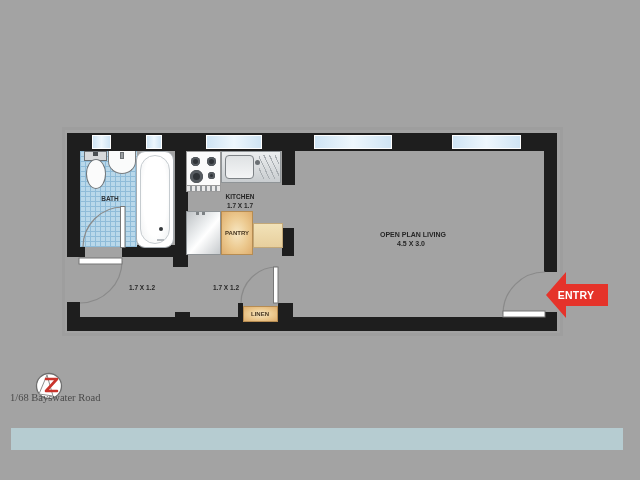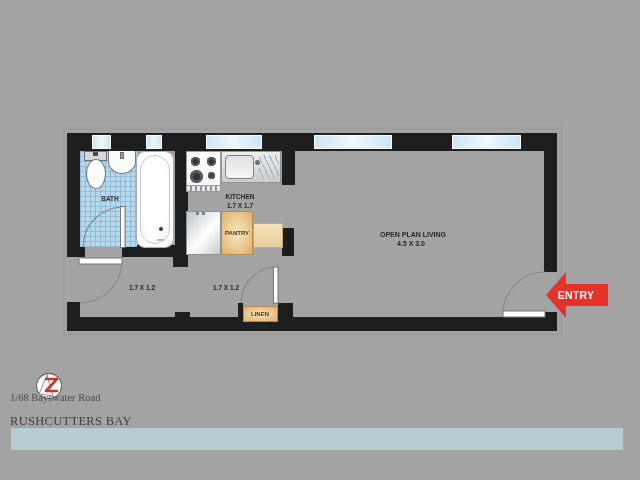--- a/index.html
+++ b/index.html
@@ -123,15 +123,14 @@
   <div class="label lbl6" style="left:260px;top:314px;color:#46351f;">LINEN</div>
 
   <svg class="overlay" viewBox="0 0 640 480">
     <g>
       <circle cx="49" cy="386" r="12.5" fill="#ffffff" stroke="#6e6e6e" stroke-width="1.3"></circle>
       <polygon points="39,394 47,375 53,396" fill="#fdfdfd" stroke="#8e8e8e" stroke-width="1"></polygon>
       <path d="M46,379 L57,379 L46,391 L57,391" fill="none" stroke="#c9342c" stroke-width="2.6" stroke-linecap="round" stroke-linejoin="round"></path>
     </g>
   </svg>
   <div class="addr1">1/68 Bayswater Road</div>
-  <div class="addr2">RUSHCUTTERS BAY</div>
   <div class="band"></div>
 </div>
 
 </body></html>

